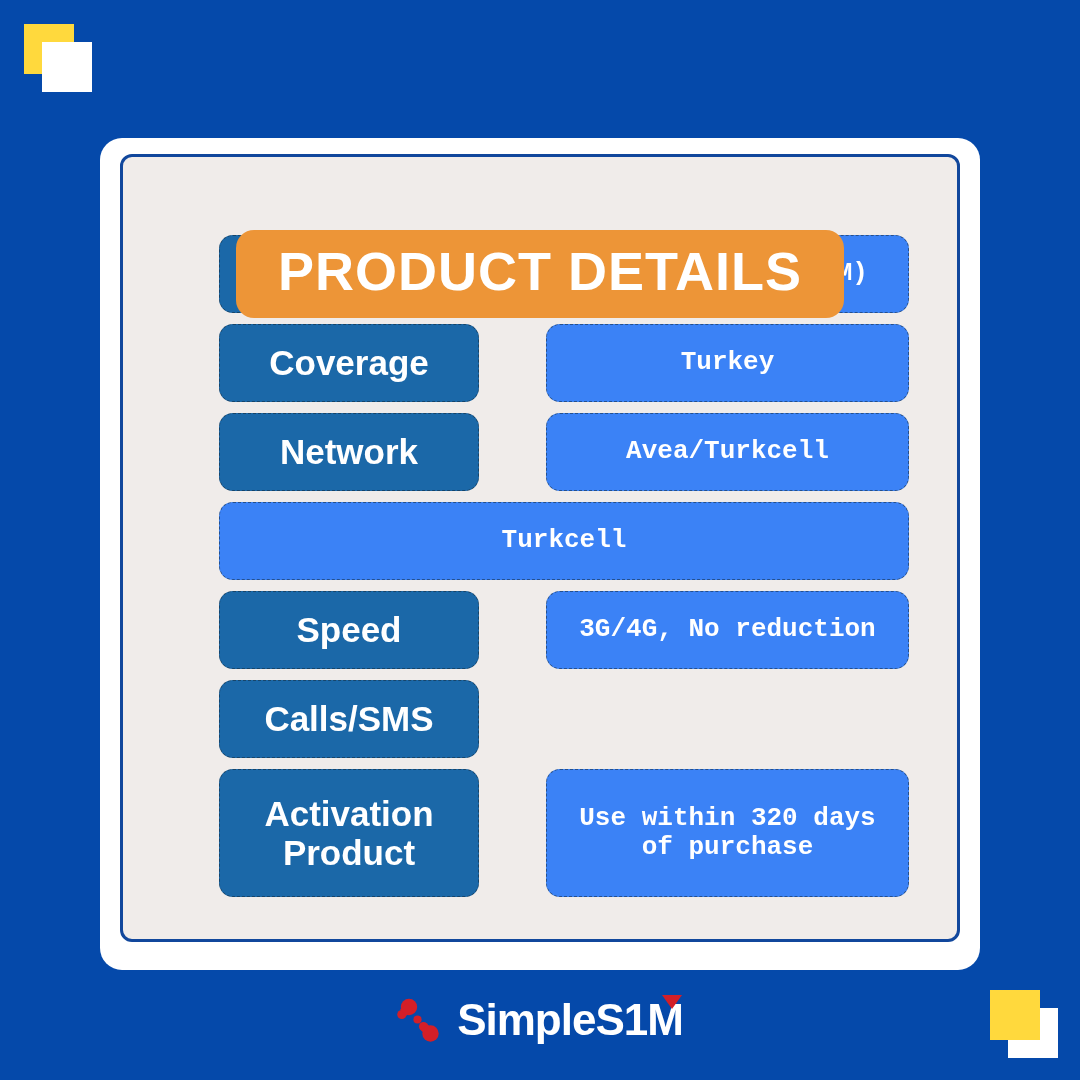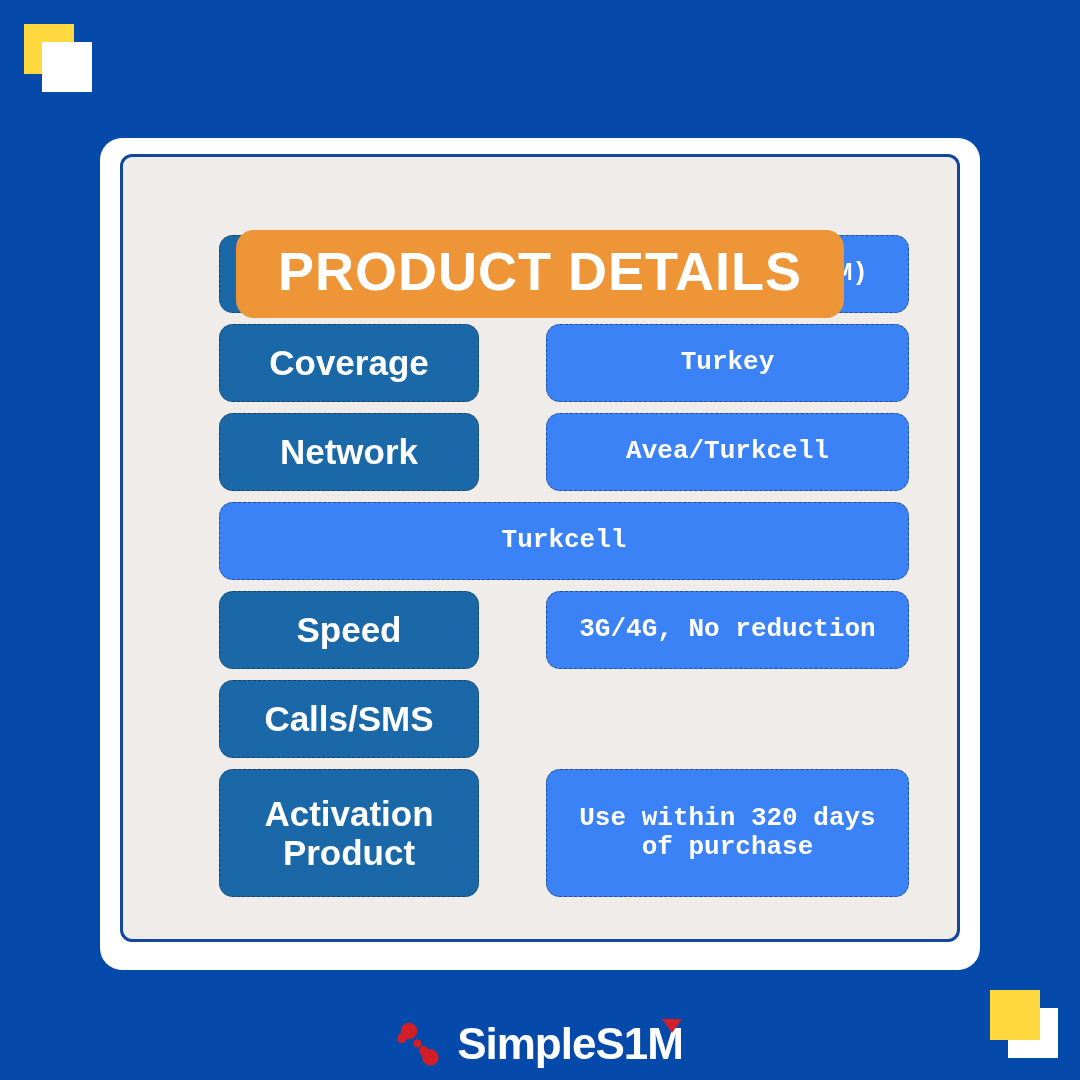--- a/index.html
+++ b/index.html
@@ -137,21 +137,21 @@
   .spec-row.tall .pill-value {
     min-height: 128px;
   }
   .pill .line { display: block; }
 
   
   .logo-bar {
     position: absolute;
     left: 0;
     right: 0;
-    bottom: 6px;
+    bottom: 30px;
     height: 60px;
     display: flex;
     align-items: center;
     justify-content: center;
     gap: 14px;
   }
   .logo-mark {
     width: 46px;
     height: 46px;
     flex: 0 0 46px;

